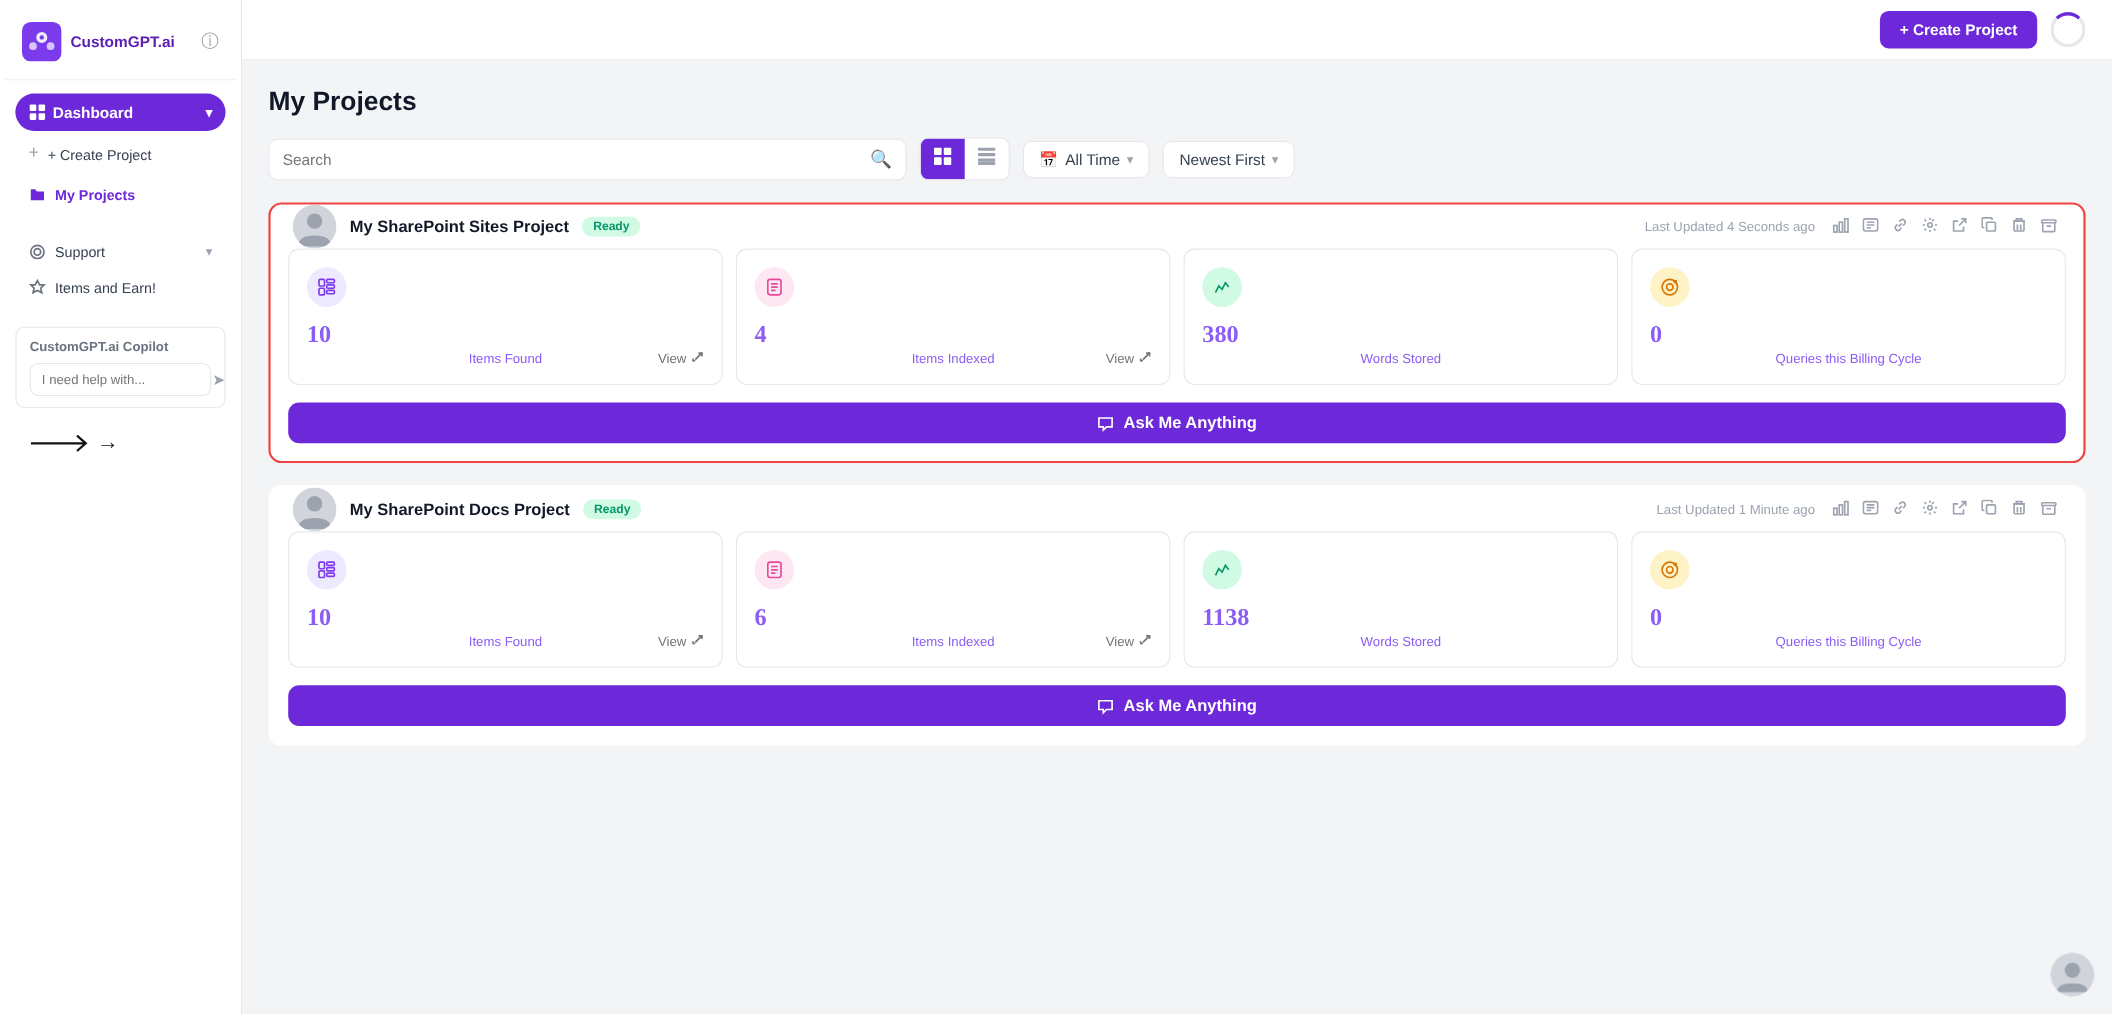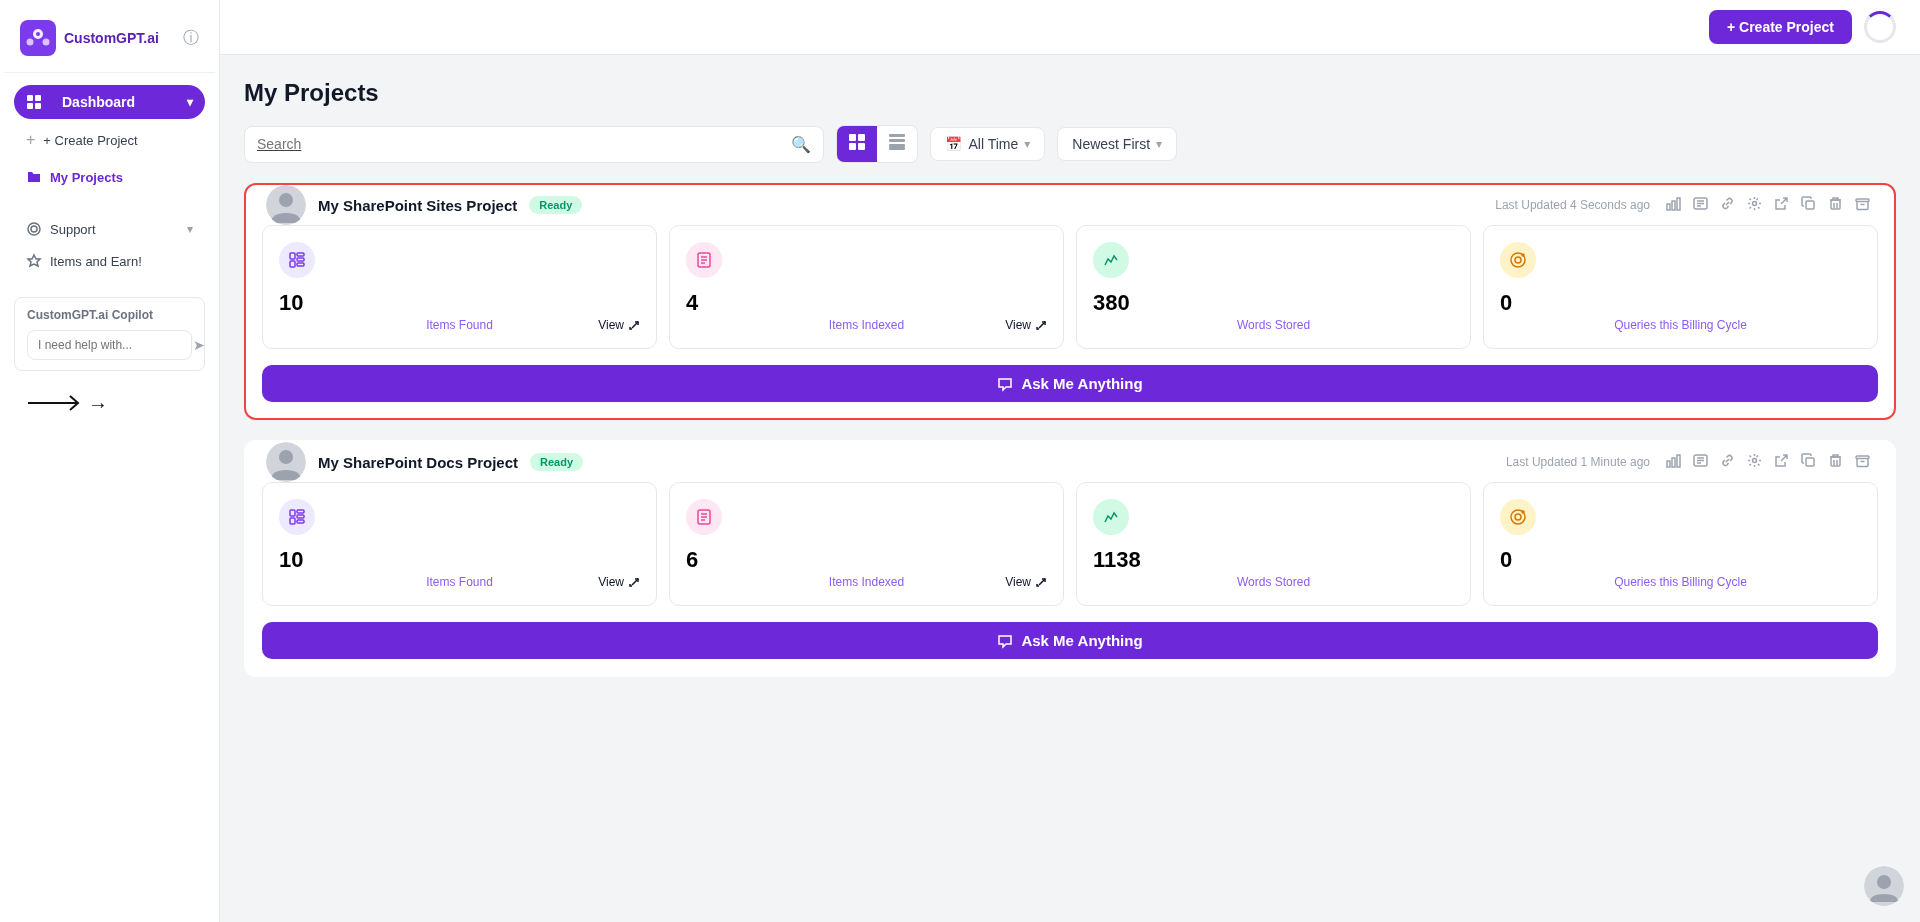--- a/index.html
+++ b/index.html
@@ -37,21 +37,21 @@
       background: none;
       border: none;
       color: #9ca3af;
       cursor: pointer;
       font-size: 16px;
     }
     .sidebar-nav { padding: 12px 10px; display: flex; flex-direction: column; gap: 4px; }
     .nav-item-dashboard {
       display: flex;
       align-items: center;
-      gap: 20px;
+      gap: 6px;
       background: #6d28d9;
       color: #fff;
       border-radius: 17px;
       padding: 9px 12px;
       cursor: pointer;
       font-size: 14px;
       font-weight: 600;
     }
     .nav-item-dashboard .chevron {
       margin-left: auto;
@@ -196,21 +196,20 @@
       background: #fff;
       padding: 8px 12px;
     }
     .search-input {
       border: none;
       outline: none;
       font-size: 14px;
       flex: 1;
       background: transparent;
       color: #374151;
-      text-decoration: underline;
     }
     .search-icon { color: #9ca3af; font-size: 16px; }
 
     .view-toggles {
       display: flex;
       border: 1px solid #e5e7eb;
       border-radius: 8px;
       overflow: hidden;
       background: #fff;
     }
@@ -321,32 +320,33 @@
       margin-bottom: 12px;
     }
     .stat-icon-purple { background: #ede9fe; color: #7c3aed; }
     .stat-icon-pink { background: #fce7f3; color: #ec4899; }
     .stat-icon-green { background: #d1fae5; color: #059669; }
     .stat-icon-orange { background: #fef3c7; color: #d97706; }
 
     .stat-number {
       font-size: 22px;
       font-weight: 700;
-      color: #000000;
+      color: #8b5cf6;
       margin-bottom: 2px;
+      font-family: Liberation Serif, serif;
     }
     .stat-label { font-size: 12px; color: #8b5cf6; text-align: center; }
     .stat-view-link {
       position: absolute;
       bottom: 16px;
       right: 16px;
       font-size: 12px;
-      color: #0f172a;
-      display: flex;
-      align-items: flex-end;
+      color: #737373;
+      display: flex;
+      align-items: flex-start;
       gap: 4px;
       cursor: pointer;
       text-decoration: none;
     }
 
     .ask-anything-btn {
       width: calc(100% - 32px);
       margin: 0 16px 16px;
       background: #6d28d9;
       color: #fff;

